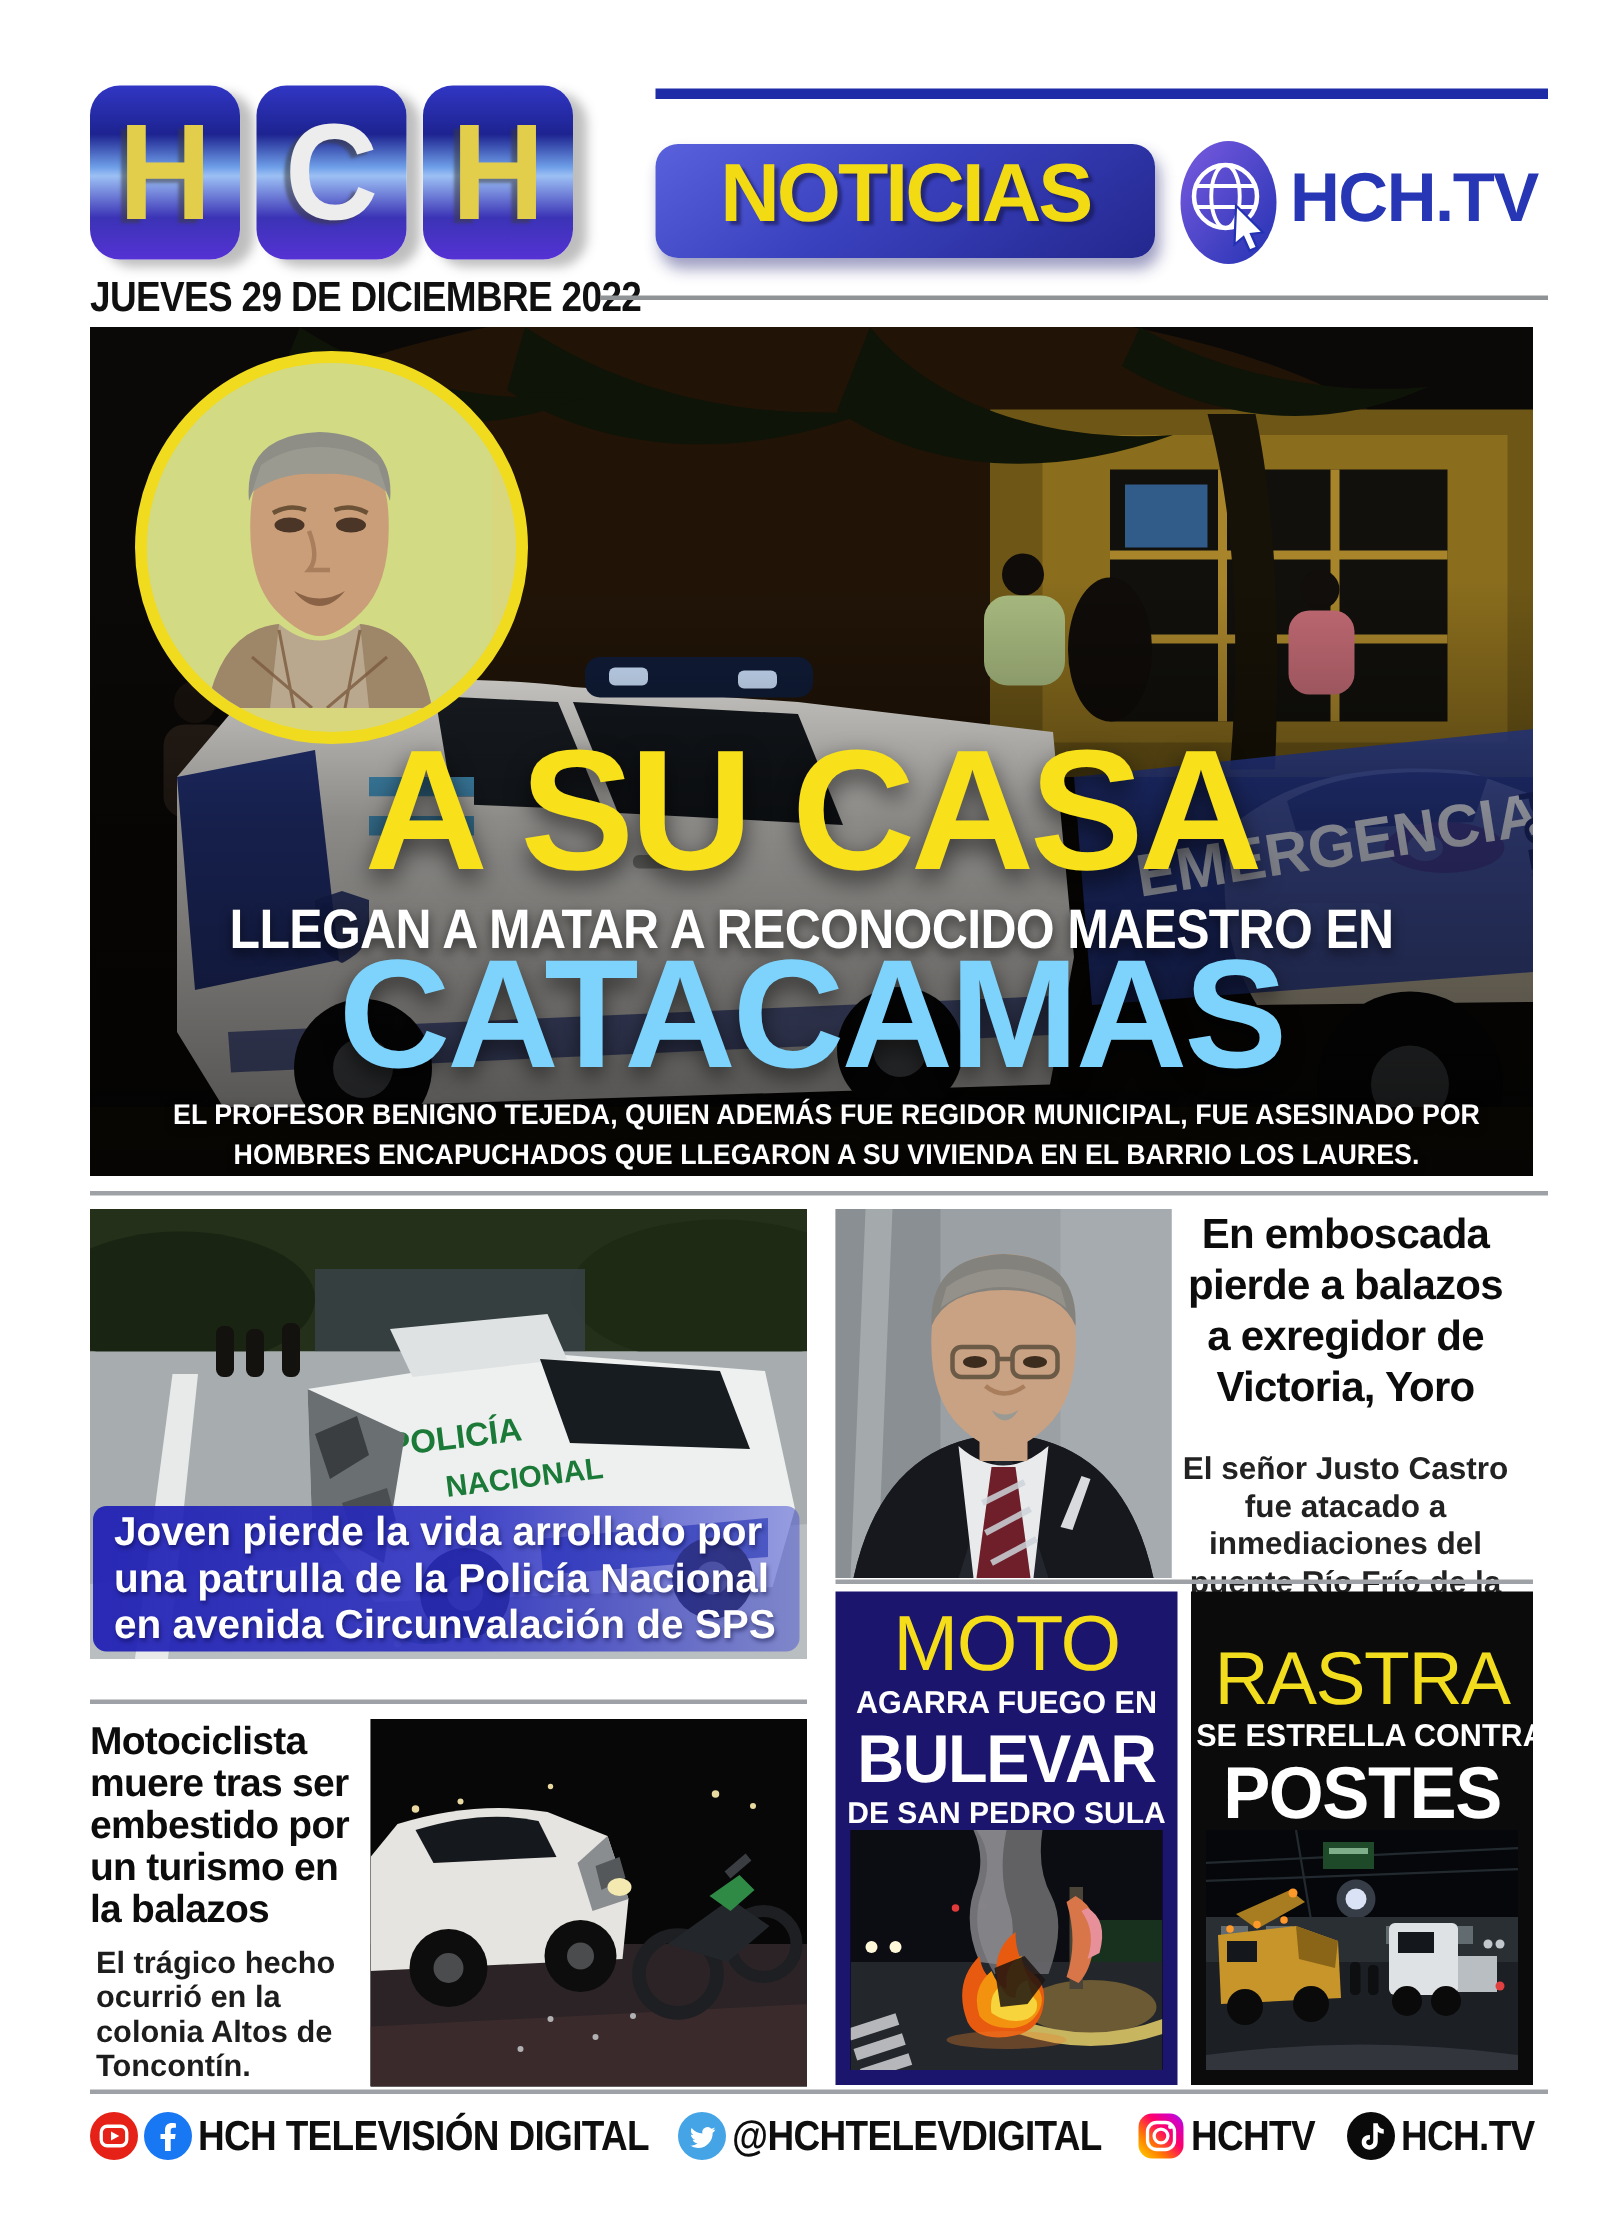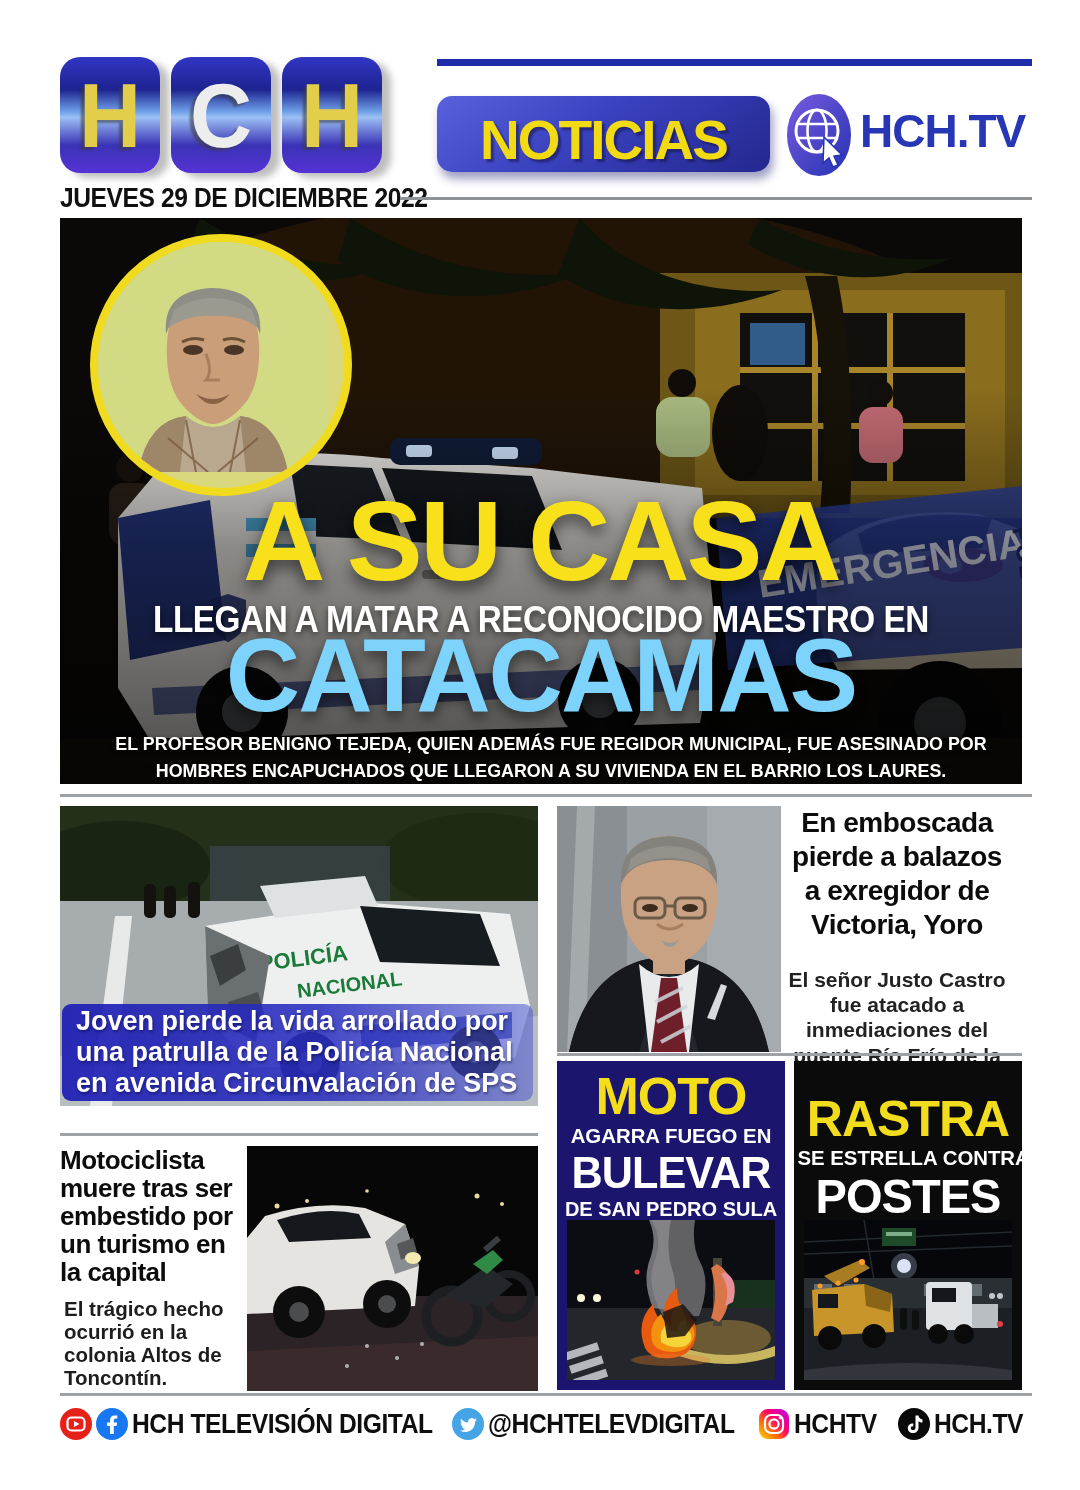--- a/index.html
+++ b/index.html
@@ -12,21 +12,21 @@
       background:linear-gradient(180deg,#3136c4 0%,#1d2390 28%,#6f9fe8 47%,#9cc0f4 52%,#3b33b6 76%,#5532d4 100%);
       box-shadow:9px 5px 7px rgba(110,110,110,.45);
       display:flex;align-items:center;justify-content:center;}
   .logo-letter{font-size:86px;font-weight:800;line-height:1;transform:scaleY(1.06);}
   .lt-y{color:#e3ce4b;text-shadow:-4px 3px 2px rgba(60,60,60,.55);}
   .lt-w{color:#ededed;text-shadow:-4px 3px 2px rgba(60,60,60,.55);}
   .header-rule{position:absolute;left:437px;top:59px;width:595px;height:7px;background:#1e2ca8;}
   .noticias{position:absolute;left:437px;top:96px;width:333px;height:76px;border-radius:15px;
       background:linear-gradient(145deg,#5a61dc 0%,#3a41be 45%,#23278e 100%);
       box-shadow:3px 7px 10px rgba(40,40,120,.45);
-      display:flex;align-items:flex-end;justify-content:center;}
+      display:flex;align-items:flex-start;justify-content:center;}
   .noticias span{font-size:55px;font-weight:800;color:#f2db12;letter-spacing:-2px;
       text-shadow:3px 3px 2px rgba(20,20,70,.55);}
   .globe{position:absolute;left:786px;top:93px;}
   .brand-tv{position:absolute;left:860px;top:104px;font-size:46px;font-weight:800;
       color:#2636b4;letter-spacing:-1px;}
   .dateline{position:absolute;left:60px;top:182px;font-size:28px;font-weight:800;color:#101010;
       white-space:nowrap;transform:scaleX(.88);transform-origin:left center;letter-spacing:-0.5px;}
   .date-rule{position:absolute;left:400px;top:197px;width:632px;height:3px;background:#8f9396;}
 
   
@@ -71,21 +71,21 @@
   
   .moto-headline{position:absolute;left:60px;top:1146px;width:200px;color:#0c0c0c;}
   .moto-headline div{font-size:26px;font-weight:800;line-height:1.08;letter-spacing:-0.5px;}
   .moto-body{position:absolute;left:64px;top:1298px;width:195px;}
   .moto-body div{font-size:20.5px;font-weight:700;line-height:1.12;color:#1d1d1d;}
   .moto-photo{position:absolute;left:247px;top:1146px;width:291px;height:245px;overflow:hidden;background:#0a0a0a;}
 
   .card{position:absolute;top:1061px;width:228px;height:329px;text-align:center;color:#fff;}
   .card-moto{left:557px;background:#1b156e;}
   .card-rastra{left:794px;width:228px;background:#0b0b0b;}
-  .card .t1{font-size:52px;font-weight:700;color:#f5de19;line-height:1.05;margin-top:8px;letter-spacing:-1px;}
+  .card .t1{font-size:52px;font-weight:400;color:#f5de19;line-height:1.05;margin-top:8px;letter-spacing:-1px;}
   .card .t2{font-size:21px;font-weight:800;line-height:1.15;letter-spacing:0;white-space:nowrap;transform:scaleX(.97);}
   .card .t3{font-size:45px;font-weight:800;line-height:1.1;letter-spacing:-1px;white-space:nowrap;transform:scaleX(.96);}
   .card .t4{font-size:20px;font-weight:800;line-height:1.2;white-space:nowrap;}
   .card-rastra .t1{color:#f2dc1e;font-size:50px;margin-top:32px;}
   .card-rastra .t3{font-size:49px;}
   .card-rastra .t4{font-size:32px;margin-left:16px;}
   .card-photo{position:absolute;left:10px;right:10px;bottom:10px;height:160px;overflow:hidden;background:#05070a;}
 
   
   .social{position:absolute;top:1406px;display:flex;align-items:center;gap:4px;height:36px;}
@@ -325,21 +325,21 @@
   </div>
 
   <div class="rule rule-right"></div>
   <div class="rule rule-left"></div>
 
   <div class="moto-headline">
     <div>Motociclista</div>
     <div>muere tras ser</div>
     <div>embestido por</div>
     <div>un turismo en</div>
-    <div>la capital</div>
+    <div>la balazos</div>
   </div>
   <div class="moto-body">
     <div>El trágico hecho</div>
     <div>ocurrió en la</div>
     <div>colonia Altos de</div>
     <div>Toncontín.</div>
   </div>
   <div class="moto-photo">
     <svg width="291" height="245" viewBox="0 0 291 245" preserveAspectRatio="none">
       <rect width="291" height="245" fill="#070707"></rect>

